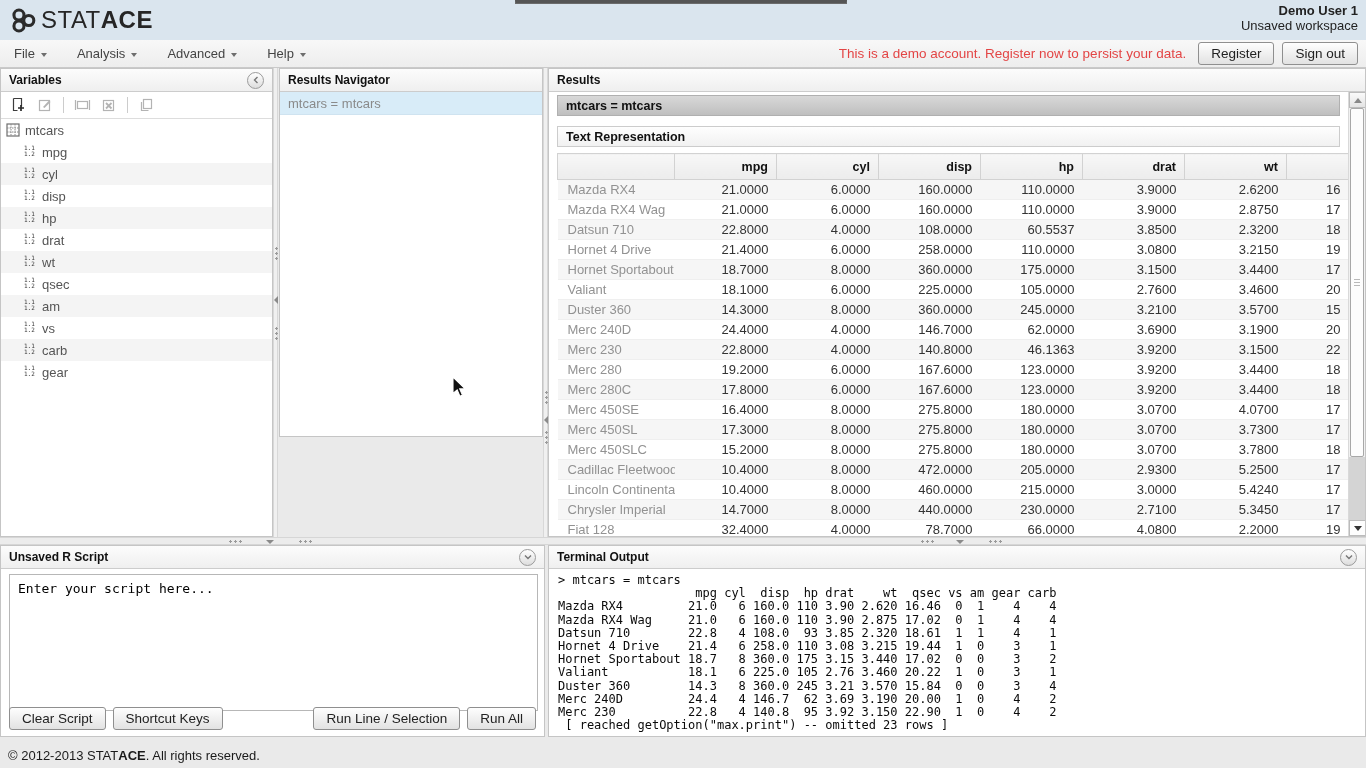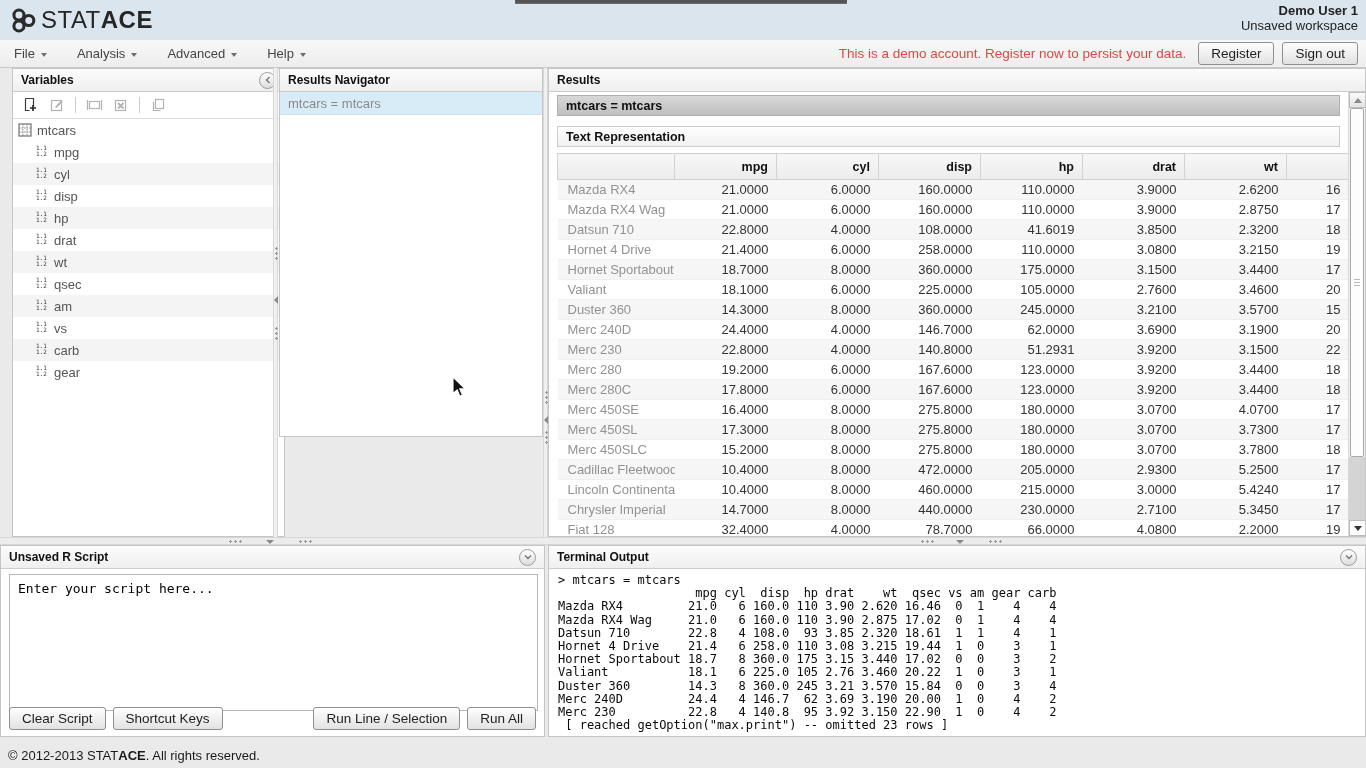--- a/index.html
+++ b/index.html
@@ -26,21 +26,21 @@
   .menubar-right { margin-left:auto; display:flex; align-items:center; gap:8px; padding-right:8px; }
   .demo-notice { color:#e34545; font-size:13.5px; margin-right:4px; }
   .btn { font-family:"Liberation Sans",sans-serif; font-size:13.5px; color:#222; background:linear-gradient(#fefefe,#e2e2e2); border:1px solid #8f8f8f; border-radius:3px; padding:3px 12px; cursor:pointer; }
 
   
   .panel { position:absolute; background:#fff; border:1px solid #c5c5c5; }
   .panel-header { height:23px; background:linear-gradient(#fcfcfc,#efefef); border-bottom:1px solid #ccc; display:flex; align-items:center; padding:0 8px; font-size:12px; font-weight:bold; color:#111; }
   .circle-btn { margin-left:auto; width:17px; height:17px; border:1px solid #9b9b9b; border-radius:50%; background:linear-gradient(#fff,#ddd); display:flex; align-items:center; justify-content:center; cursor:pointer; }
 
   
-  #variables-panel { left:0; top:68px; width:273px; height:469px;margin-left:12px; }
+  #variables-panel { left:0; top:68px; width:273px; height:469px; }
   .var-toolbar { height:27px; border-bottom:1px solid #ddd; display:flex; align-items:center; gap:9px; padding:0 8px; }
   .tool-btn { width:18px; height:18px; display:flex; align-items:center; justify-content:center; cursor:pointer; }
   .tool-sep { width:1px; height:16px; background:#ccc; }
   .tree-row { height:22px; display:flex; align-items:center; font-size:13px; color:#555; cursor:pointer; }
   .dataset-row { padding-left:5px; gap:5px; }
   .var-row { padding-left:23px; gap:5px; }
   .var-list .var-row:nth-child(even) { background:#f4f4f4; }
   .num-icon { width:13px; height:14px; font-size:6px; line-height:6px; color:#3a3a3a; font-family:"DejaVu Sans Mono",monospace; display:inline-block; }
   .num-icon::before { content:"1.1"; display:block; }
   .num-icon::after { content:"1.2"; display:block; }
@@ -326,21 +326,21 @@
                 <td>3.9000</td>
                 <td>2.8750</td>
                 <td>17</td>
               </tr>
 
               <tr>
                 <td class="rowname">Datsun 710</td>
                 <td>22.8000</td>
                 <td>4.0000</td>
                 <td>108.0000</td>
-                <td>41.6019</td>
+                <td>60.5537</td>
                 <td>3.8500</td>
                 <td>2.3200</td>
                 <td>18</td>
               </tr>
 
               <tr>
                 <td class="rowname">Hornet 4 Drive</td>
                 <td>21.4000</td>
                 <td>6.0000</td>
                 <td>258.0000</td>
@@ -392,21 +392,21 @@
                 <td>3.6900</td>
                 <td>3.1900</td>
                 <td>20</td>
               </tr>
 
               <tr>
                 <td class="rowname">Merc 230</td>
                 <td>22.8000</td>
                 <td>4.0000</td>
                 <td>140.8000</td>
-                <td>51.2931</td>
+                <td>46.1363</td>
                 <td>3.9200</td>
                 <td>3.1500</td>
                 <td>22</td>
               </tr>
 
               <tr>
                 <td class="rowname">Merc 280</td>
                 <td>19.2000</td>
                 <td>6.0000</td>
                 <td>167.6000</td>

